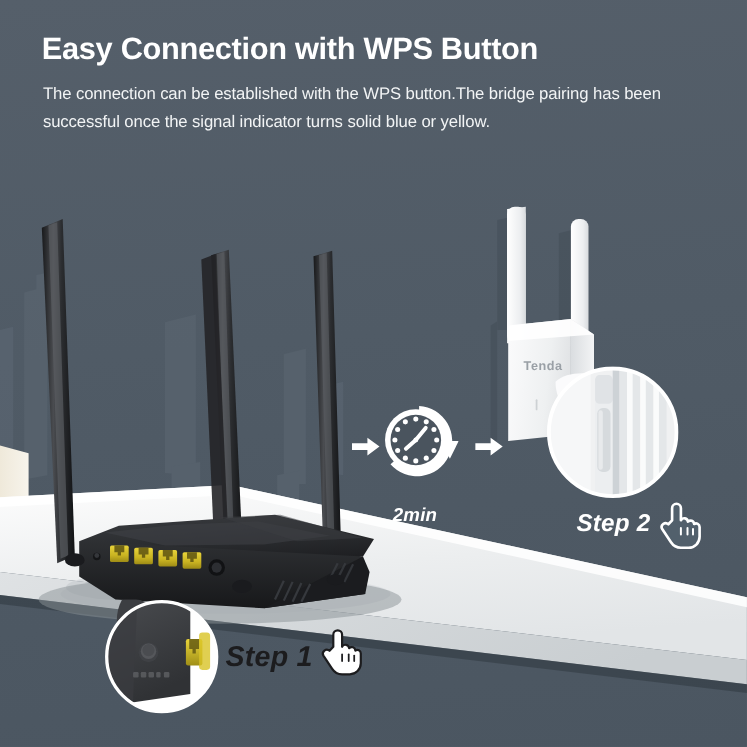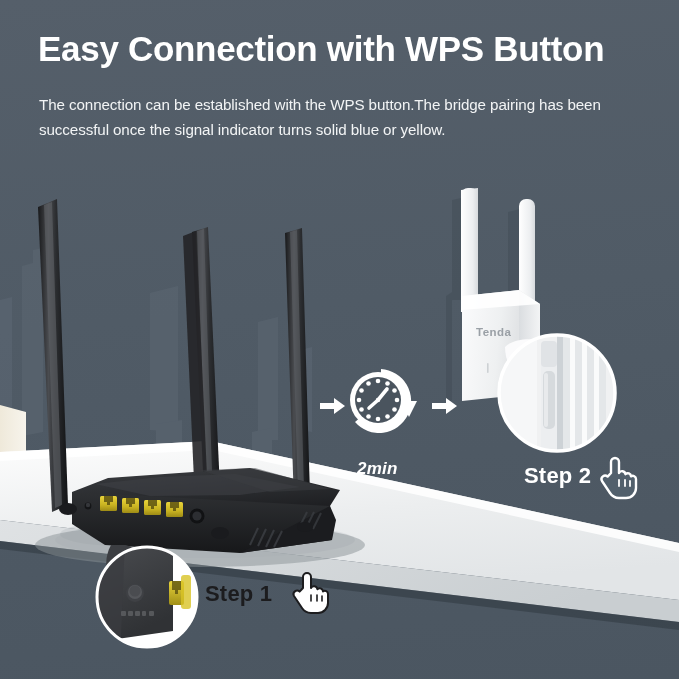--- a/index.html
+++ b/index.html
@@ -22,38 +22,37 @@
   
   .desk{position:absolute;left:0;top:0;width:679px;height:679px;}
 
   
   .router{position:absolute;left:0;top:0;width:679px;height:679px;}
   .extender{position:absolute;left:0;top:0;width:679px;height:679px;}
 
   
   .headline{
     position:absolute;left:38px;top:30px;
-    font-size:35px;font-weight:bold;color:#ffffff;
+    font-size:28px;font-weight:bold;color:#ffffff;
     letter-spacing:-0.3px;line-height:1.1;
     white-space:nowrap;
   }
   .subhead{
     position:absolute;left:39px;top:74px;width:610px;
     font-size:15.2px;color:#f2f4f5;line-height:1.62;
     letter-spacing:-0.1px;
-    margin-top:19px;
   }
 
   .steplabel{
     position:absolute;
-    font-weight:bold;
+    font-style:italic;font-weight:bold;
     letter-spacing:0.2px;
     white-space:nowrap;
   }
-  #step1-label{left:205px;top:581px;font-size:22px;color:#1c1c1e;}
+  #step1-label{left:205px;top:581px;font-size:26px;color:#1c1c1e;}
   #step2-label{left:524px;top:463px;font-size:22px;color:#ffffff;}
 
   .minlabel{
     position:absolute;left:357px;top:459px;
     font-size:17px;font-weight:bold;font-style:italic;color:#ffffff;
     letter-spacing:0.2px;white-space:nowrap;
   }
 
   .hand{position:absolute;}
   #hand1{left:289px;top:570px;width:42px;height:46px;}

